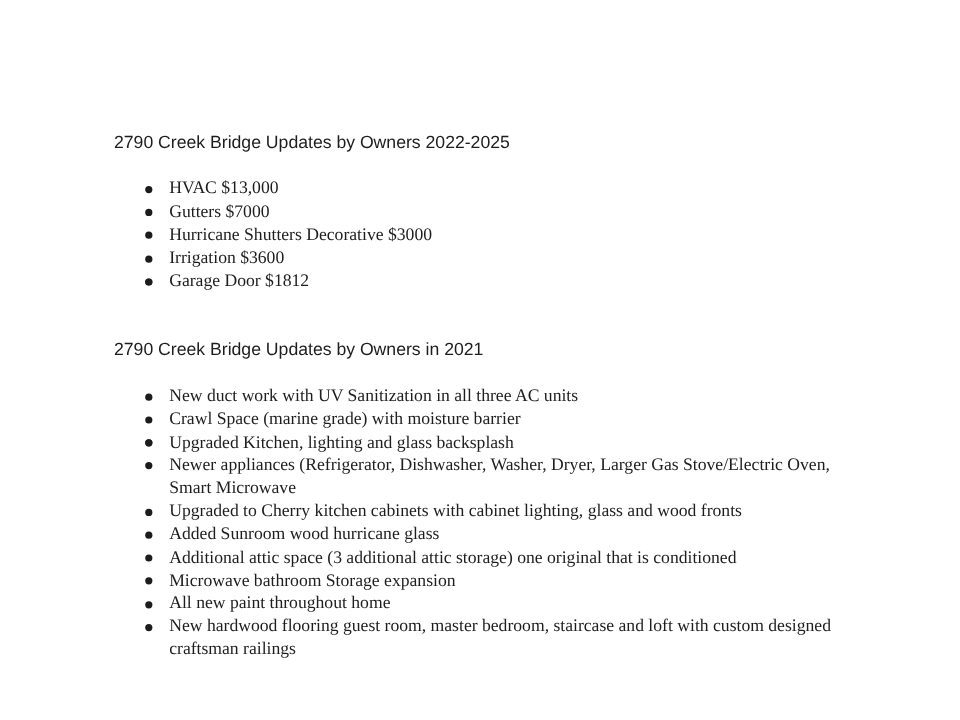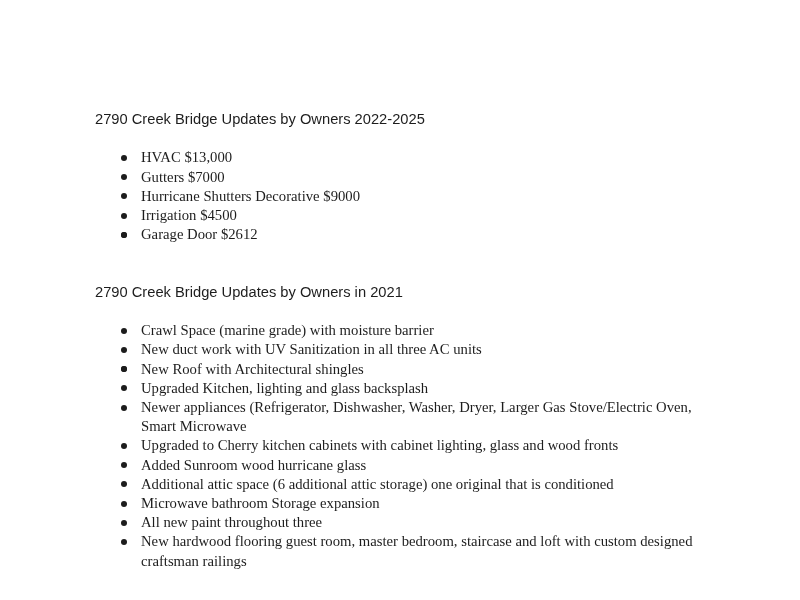--- a/index.html
+++ b/index.html
@@ -55,34 +55,33 @@
 </style>
 </head>
 <body>
 
 <div class="page">
   <div id="doc-sections">
       <p class="heading">2790 Creek Bridge Updates by Owners 2022-2025</p>
       <ul class="bullets">
         <li class="item"><span class="dot"></span><span>HVAC $13,000</span></li>
         <li class="item"><span class="dot"></span><span>Gutters $7000</span></li>
-        <li class="item"><span class="dot"></span><span>Hurricane Shutters Decorative $9000</span></li>
-        <li class="item"><span class="dot"></span><span>Irrigation $4500</span></li>
+        <li class="item"><span class="dot"></span><span>Hurricane Shutters Decorative $3000</span></li>
+        <li class="item"><span class="dot"></span><span>Irrigation $3600</span></li>
         <li class="item"><span class="dot"></span></li>
-        <li class="item"><span class="dot"></span><span>Garage Door $2612</span></li>
+        <li class="item"><span class="dot"></span><span>Garage Door $1812</span></li>
       </ul>
       <p class="heading">2790 Creek Bridge Updates by Owners in 2021</p>
       <ul class="bullets">
+        <li class="item"><span class="dot"></span><span>New duct work with UV Sanitization in all three AC units</span></li>
         <li class="item"><span class="dot"></span><span>Crawl Space (marine grade) with moisture barrier</span></li>
-        <li class="item"><span class="dot"></span><span>New duct work with UV Sanitization in all three AC units</span></li>
         <li class="item"><span class="dot"></span></li>
-        <li class="item"><span class="dot"></span><span>New Roof with Architectural shingles</span></li>
         <li class="item"><span class="dot"></span><span>Upgraded Kitchen, lighting and glass backsplash</span></li>
         <li class="item"><span class="dot"></span><span>Newer appliances (Refrigerator, Dishwasher, Washer, Dryer, Larger Gas Stove/Electric Oven, Smart Microwave</span></li>
         <li class="item"><span class="dot"></span><span>Upgraded to Cherry kitchen cabinets with cabinet lighting, glass and wood fronts</span></li>
         <li class="item"><span class="dot"></span><span>Added Sunroom wood hurricane glass</span></li>
-        <li class="item"><span class="dot"></span><span>Additional attic space (6 additional attic storage) one original that is conditioned</span></li>
+        <li class="item"><span class="dot"></span><span>Additional attic space (3 additional attic storage) one original that is conditioned</span></li>
         <li class="item"><span class="dot"></span><span>Microwave bathroom Storage expansion</span></li>
-        <li class="item"><span class="dot"></span><span>All new paint throughout three</span></li>
+        <li class="item"><span class="dot"></span><span>All new paint throughout home</span></li>
         <li class="item"><span class="dot"></span><span>New hardwood flooring guest room, master bedroom, staircase and loft with custom designed craftsman railings</span></li>
       </ul>
     </div>
 </div>
 
 </body></html>

